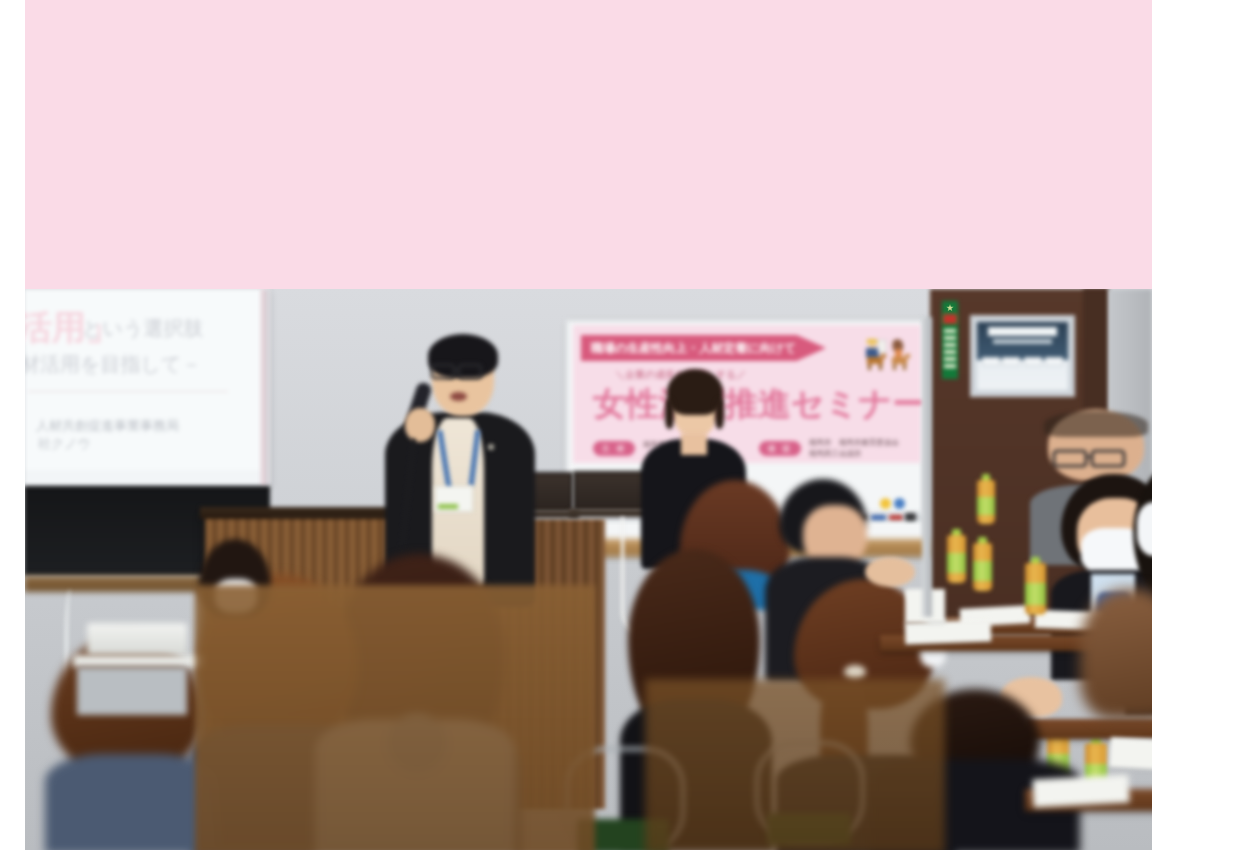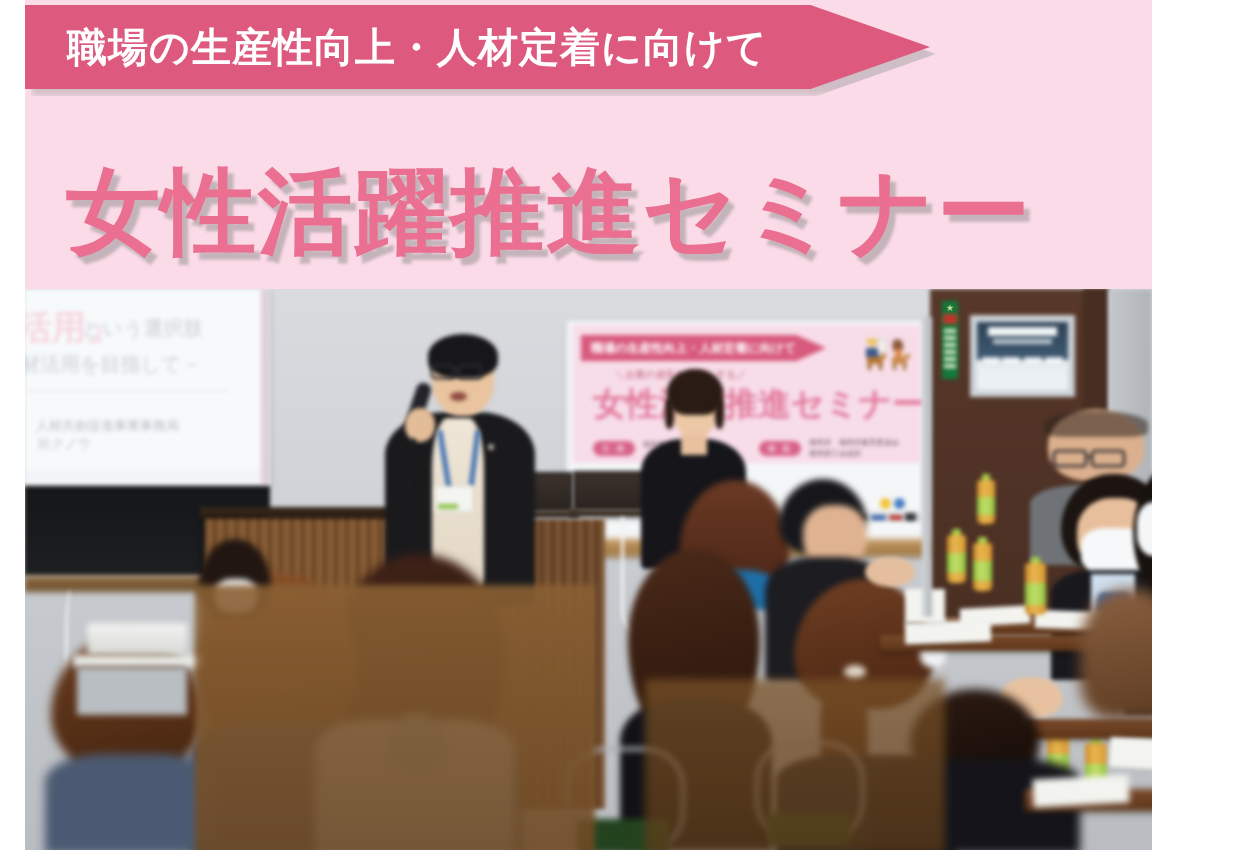--- a/index.html
+++ b/index.html
@@ -173,29 +173,22 @@
   .blur5 { filter:blur(5px); }
   .blur7 { filter:blur(7px); }
 </style>
 </head>
 <body>
 
 <div id="poster">
 
   <div class="header-bg"></div>
 
-  <div class="ribbon-wrap">
-    <div class="ribbon-shadow"></div>
-    <div class="ribbon">
-      <div class="ribbon-text">職場の生産性向上・人材定着に向けて</div>
-    </div>
-  </div>
-
-
-  <div class="maintitle">女性活躍推進セミナー</div>
+
+
 
   <div class="photo">
 
     <div class="wall"></div>
     <div class="wall-upper"></div>
     <div class="wall-lower"></div>
 
     <div class="screen blur">
       <div class="screen-inner">
         <div class="sc-l1">活用」</div>

